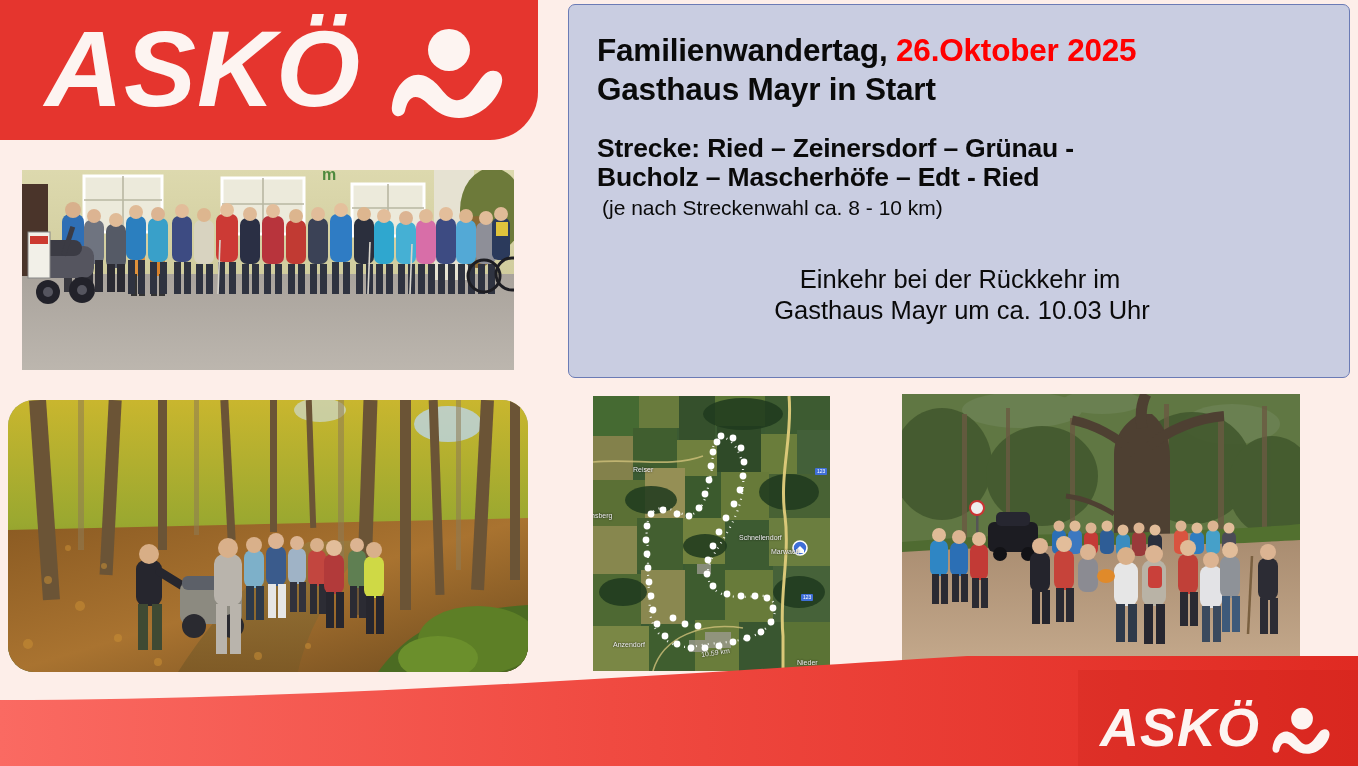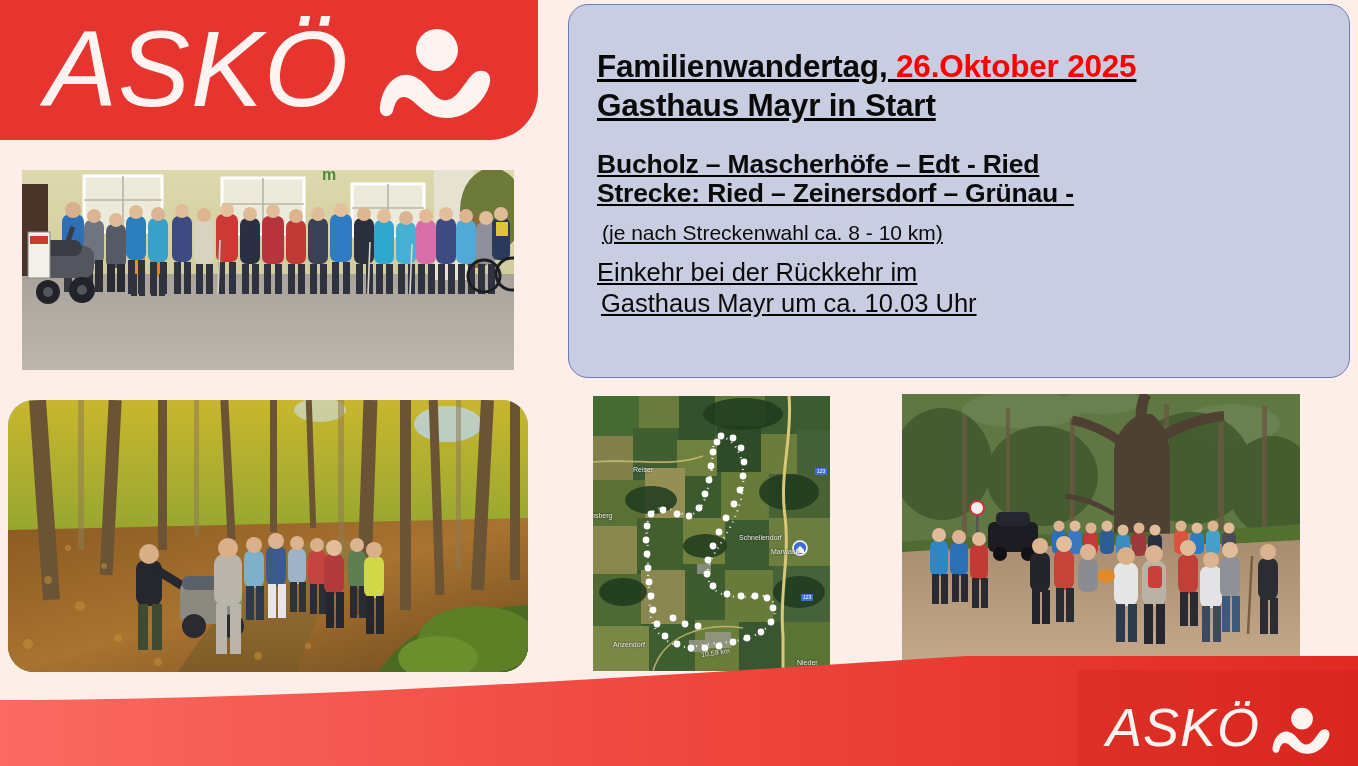--- a/index.html
+++ b/index.html
@@ -20,38 +20,37 @@
     border-radius: 0 0 48px 0;
     display: flex;
     align-items: center;
     padding-left: 55px;
     gap: 26px;
   }
   .logo-wordmark {
     color: #fdf4f1;
     font-family: "Liberation Sans", sans-serif;
     font-style: italic;
-    font-weight: 400;
+    font-weight: 700;
     font-size: 108px;
     line-height: 1;
     letter-spacing: 1px;
     margin-top: 4px;
   }
   .logo-figure { width: 120px; height: 92px; margin-top: 10px; }
 
   
   .info-panel {
     position: absolute;
     left: 568px; top: 4px;
     width: 782px; height: 374px;
     background: #c9cde1;
     border: 1.5px solid #6b7bb5;
-    border-radius: 20px;
-    padding: 42px 26px 0 28px;
-    text-decoration: underline;
+    border-radius: 7px;
+    padding: 26px 26px 0 28px;
   }
   .headline {
     font-size: 31.5px;
     font-weight: bold;
     color: #0a0a0a;
     line-height: 1.25;
     letter-spacing: -0.2px;
   }
   .headline .date { color: #ff0000; }
   .route-block { margin-top: 24px; }
@@ -59,24 +58,24 @@
     font-size: 26.5px;
     font-weight: bold;
     color: #0a0a0a;
     line-height: 1.12;
     letter-spacing: -0.2px;
   }
   .route-sub {
     font-size: 21px;
     font-weight: normal;
     color: #0a0a0a;
-    margin-top: 12px;
+    margin-top: 3px;
     padding-left: 5px;
   }
-  .return-block { margin-top: 12px; }
+  .return-block { margin-top: 44px; text-align: center; }
   .return-line {
     font-size: 25.5px;
     font-weight: normal;
     color: #0a0a0a;
     line-height: 1.2;
   }
   .return-line.second { padding-left: 4px; }
 
   
   .photo { position: absolute; overflow: hidden; background: #9aa; }
@@ -135,22 +134,22 @@
 <div class="info-panel">
 
   <div class="headline">
     <div>
       <span>Familienwandertag</span><span>, </span><span class="date">26.Oktober 2025</span>
     </div>
     <div>Gasthaus Mayr in Start</div>
   </div>
 
   <div class="route-block">
+    <div class="route-line">Strecke: Ried – Zeinersdorf – Grünau -</div>
     <div class="route-line">Bucholz – Mascherhöfe – Edt - Ried</div>
-    <div class="route-line">Strecke: Ried – Zeinersdorf – Grünau -</div>
     <div class="route-sub">(je nach Streckenwahl ca. 8 - 10 km)</div>
   </div>
 
   <div class="return-block">
     <div class="return-line">Einkehr bei der Rückkehr im</div>
     <div class="return-line second">Gasthaus Mayr um ca. 10.03 Uhr</div>
   </div>
 
 </div>
 

